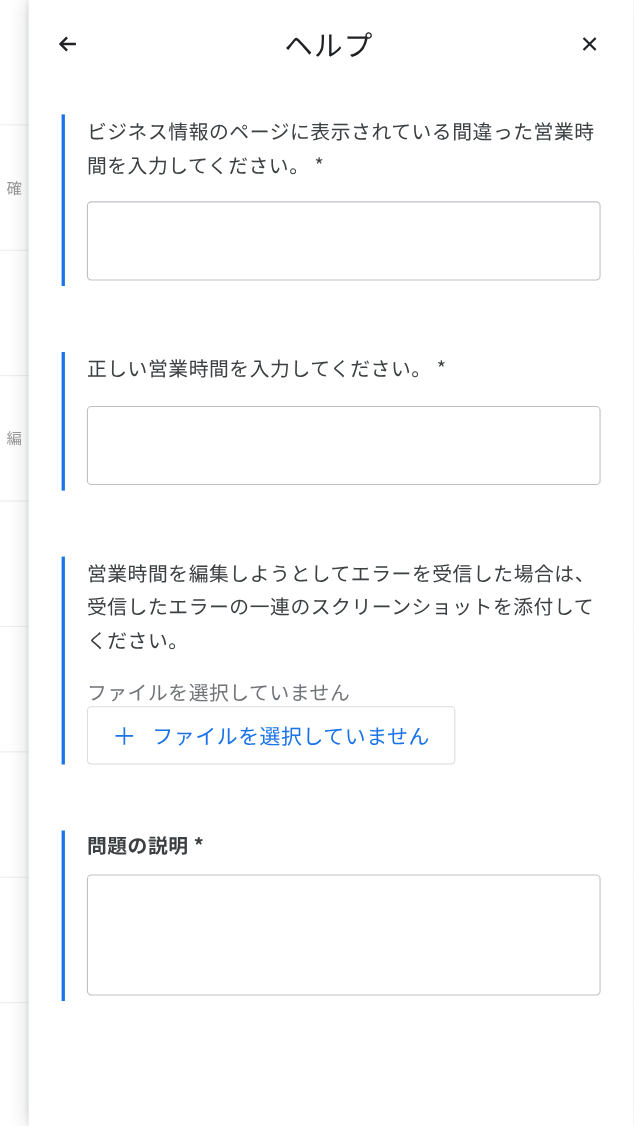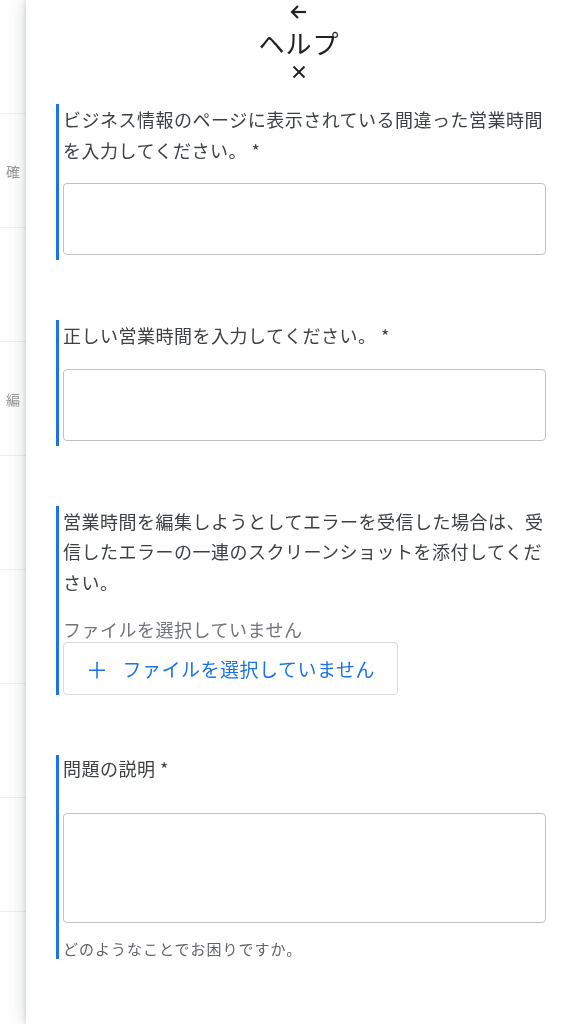--- a/index.html
+++ b/index.html
@@ -37,21 +37,20 @@
       box-shadow: -2px 0 16px rgba(60,64,67,0.18), -1px 0 4px rgba(60,64,67,0.12);
       display: flex;
       flex-direction: column;
     }
     .header {
       height: 80px;
       display: flex;
       align-items: center;
       justify-content: space-between;
       padding: 0 20px 0 16px;
-      flex-direction: column;
     }
     .icon-btn {
       width: 40px;
       height: 40px;
       display: flex;
       align-items: center;
       justify-content: center;
       cursor: pointer;
       border-radius: 50%;
       color: #202124;
@@ -62,21 +61,21 @@
       color: #202124;
       letter-spacing: 1px;
     }
     .content {
       flex: 1;
       overflow-y: auto;
       padding: 24px 30px 30px 30px;
     }
     .form-group {
       border-left: 3px solid #1a73e8;
-      padding-left: 4px;
+      padding-left: 20px;
       margin-bottom: 60px;
     }
     .label {
       font-size: 18px;
       line-height: 1.7;
       color: #3c4043;
       margin-bottom: 18px;
       letter-spacing: 0.5px;
     }
     .textarea {
@@ -117,22 +116,23 @@
     .helper {
       font-size: 15px;
       color: #5f6368;
       margin-top: 10px;
       letter-spacing: 1px;
     }
     .fg-last { margin-bottom: 10px; }
     .label-sm {
       font-size: 18px;
       color: #3c4043;
-      margin-bottom: 32px;
-      letter-spacing: 0.5px;
+      margin-bottom: 14px;
+      letter-spacing: 0.5px;
+      font-weight: bold;
     }
     .textarea-lg { height: 110px; }
   </style>
 </head>
 <body>
 
 <div class="overlay-bg">
   <div class="bg-row">
       <span></span>
       <span>リ</span>
@@ -205,17 +205,16 @@
       <div class="sub-text">ファイルを選択していません</div>
       <button class="file-btn">
         <span class="plus">＋</span>
         <span>ファイルを選択していません</span>
       </button>
     </div>
 
     <div class="form-group fg-last">
       <div class="label-sm">問題の説明 *</div>
       <textarea class="textarea textarea-lg" style=""></textarea>
-      <div class="helper">どのようなことでお困りですか。</div>
     </div>
 
   </div>
 </div>
 
 </body></html>

